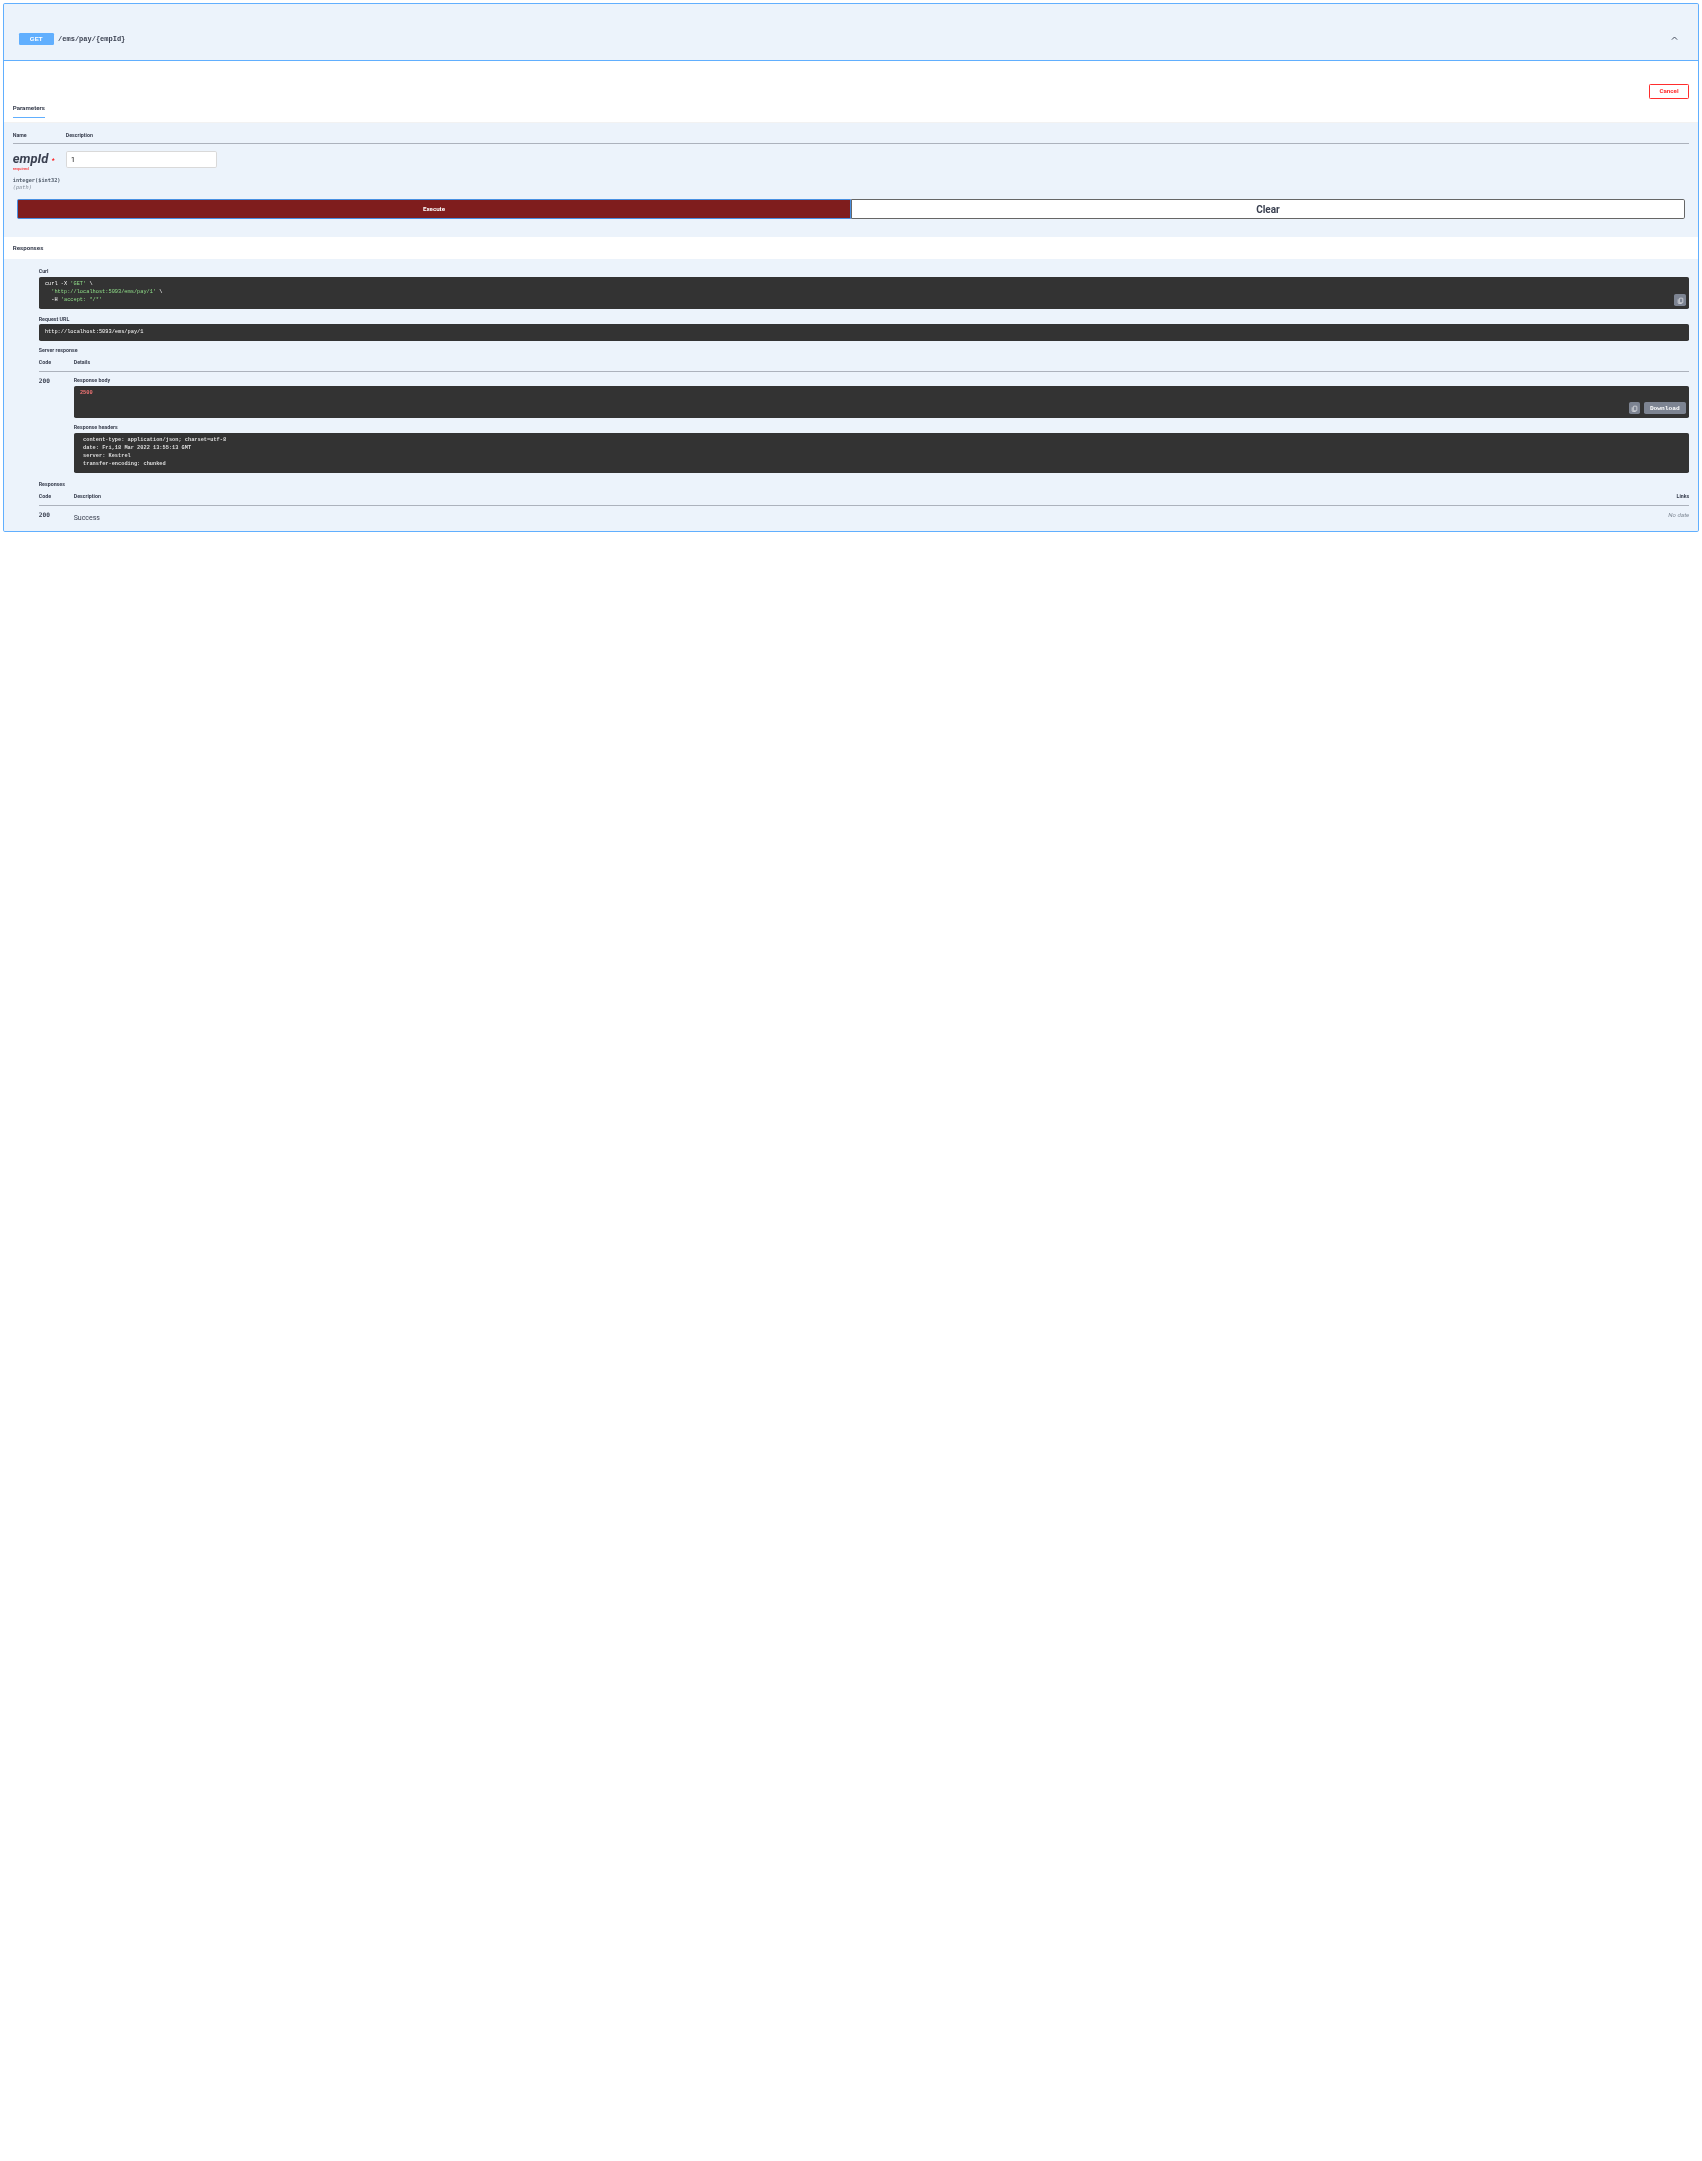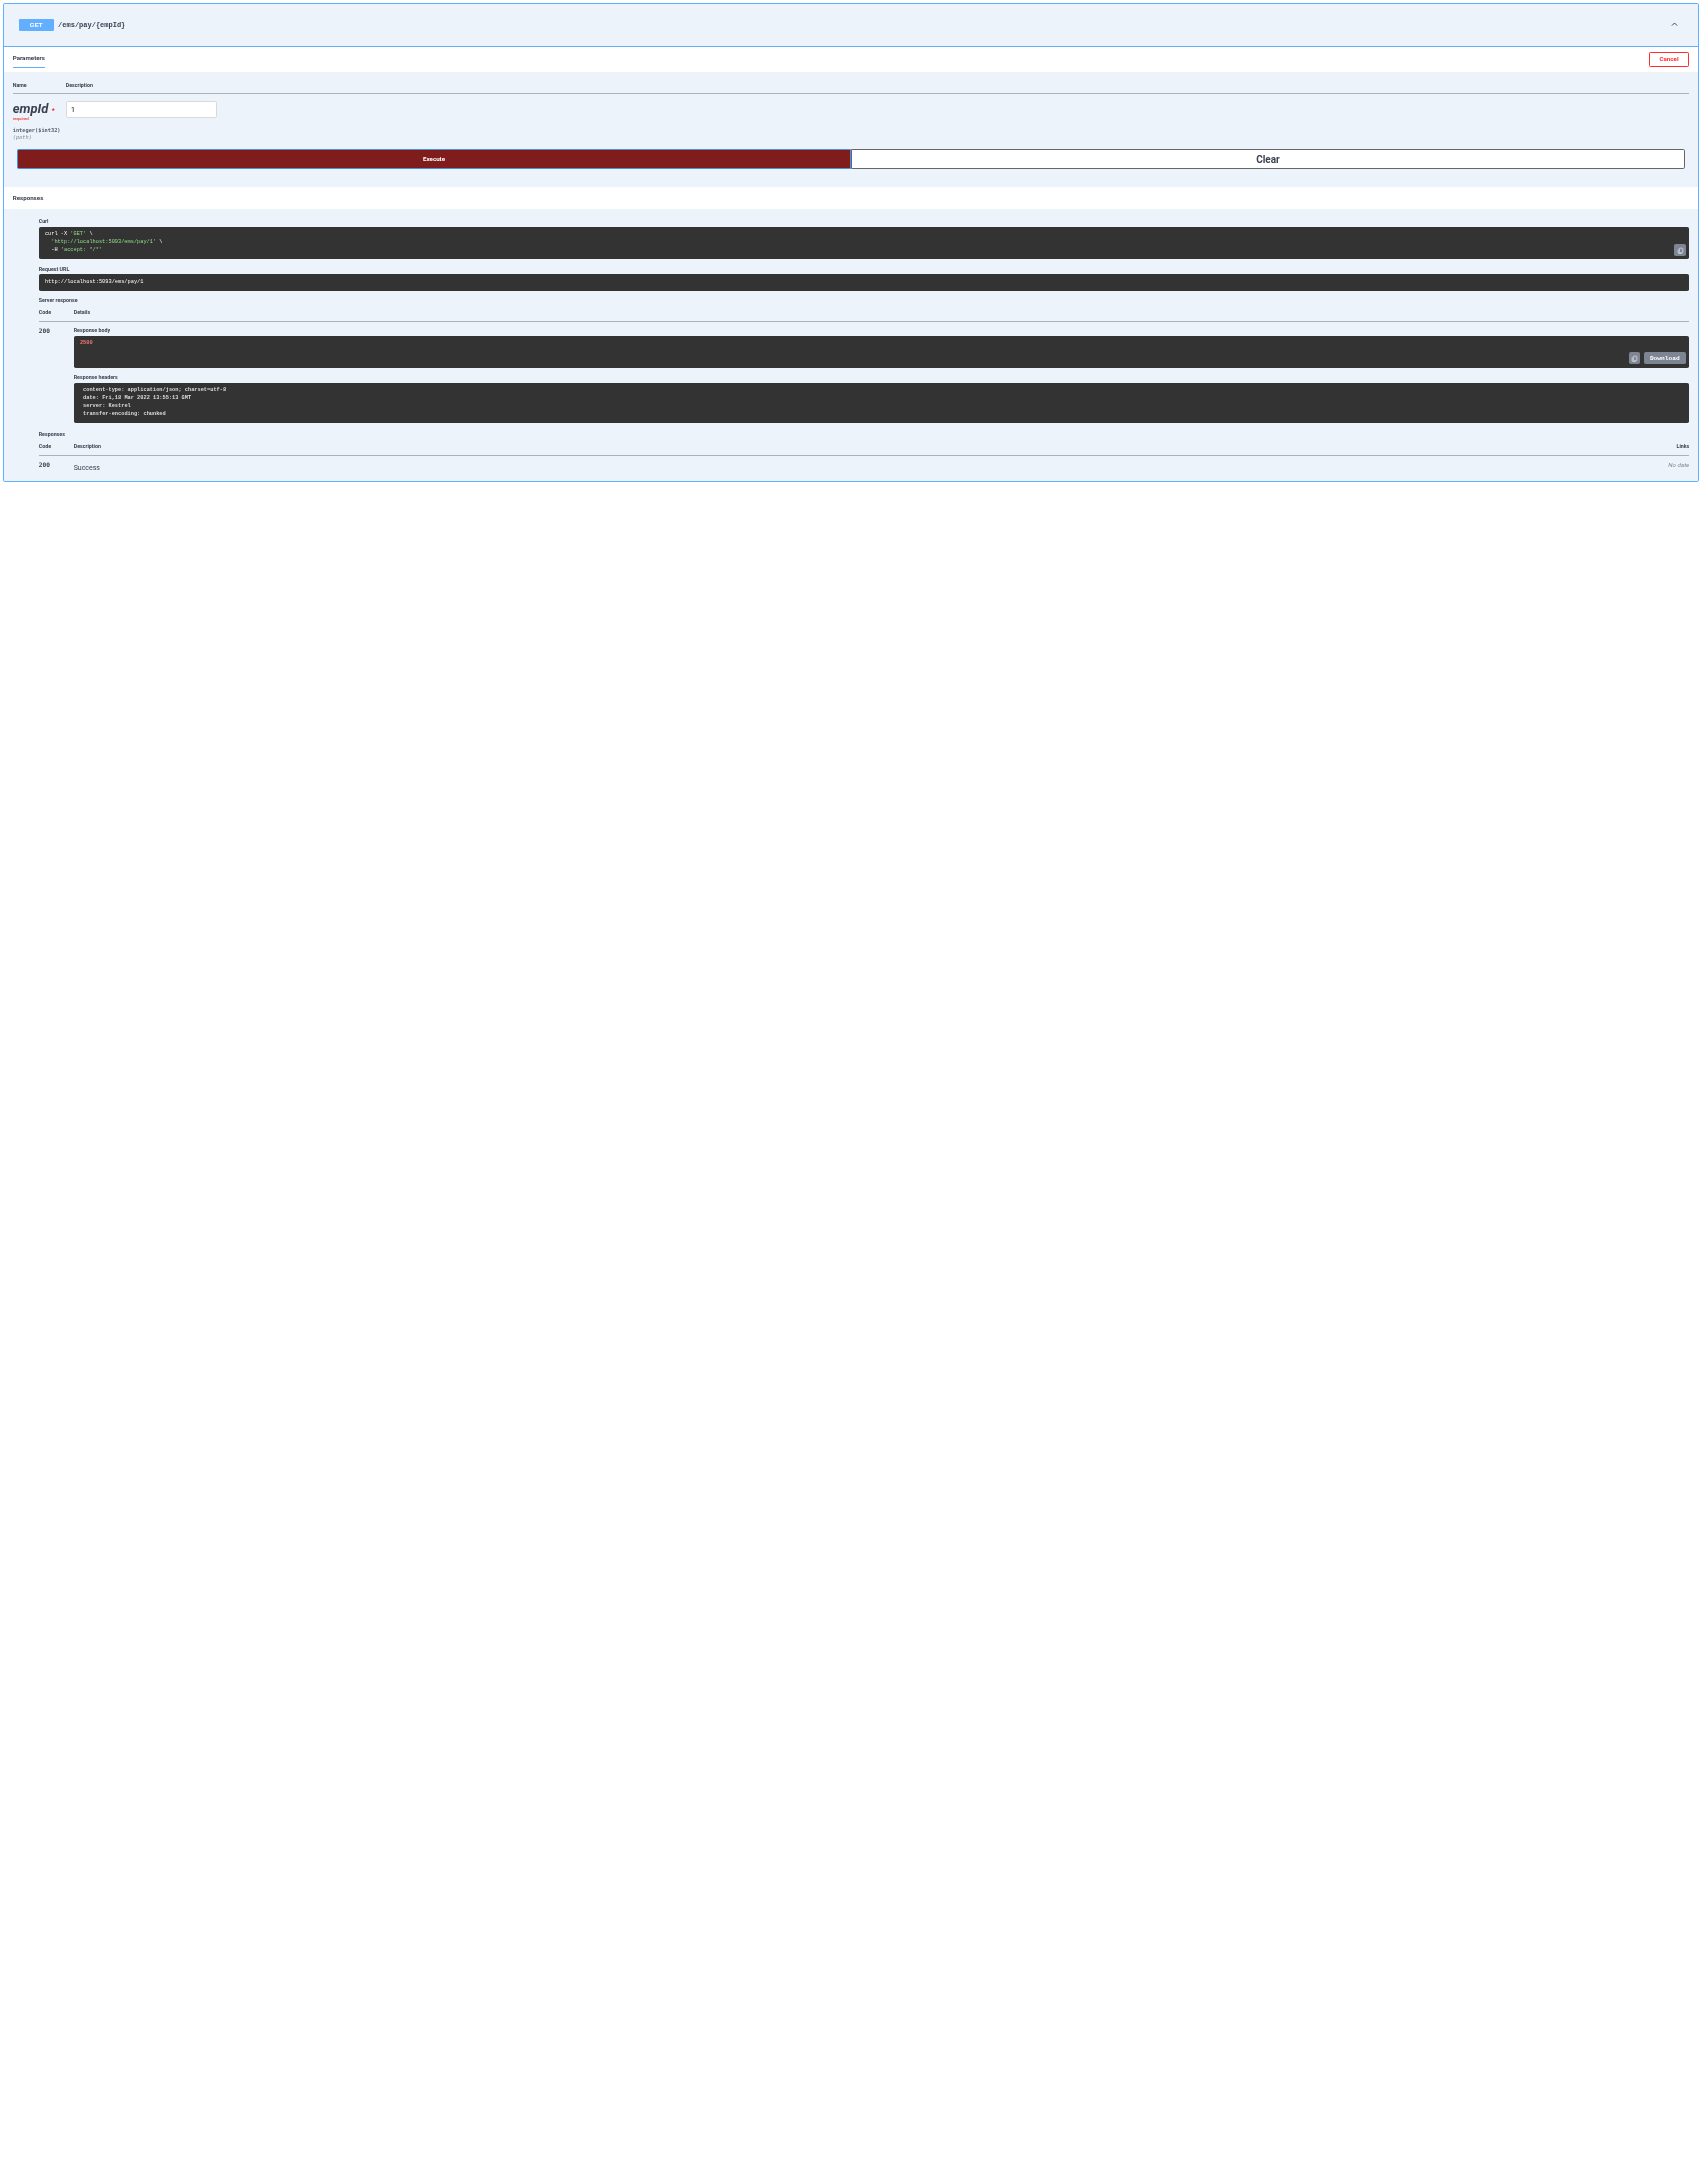--- a/index.html
+++ b/index.html
@@ -9,20 +9,21 @@
     border: 0.4px solid #61affe;
     border-radius: 1.8px;
     background: #ecf3fb;
   }
   .opblock-summary {
     display: flex;
     align-items: center;
     padding: 15px;
     cursor: pointer;
     border-bottom: 0.4px solid #61affe;
+    margin-top: 14px;
   }
   .method-badge {
     background: #61affe;
     color: #fff;
     font-weight: 700;
     font-size: 6.2px;
     padding: 2.7px 0;
     border-radius: 1.3px;
     min-width: 35px;
     text-align: center;
@@ -48,20 +49,21 @@
     background: #fff;
     border-bottom: 0.4px solid rgba(0,0,0,0.05);
   }
   .tab {
     font-weight: 700;
     font-size: 6.2px;
     color: #3b4151;
     padding: 3.5px 0px 5.3px;
     border-bottom: 1.8px solid #61affe;
     cursor: pointer;
+    margin-top: 36px;
   }
   .spacer { flex: 1; }
   .cancel-btn {
     background: transparent;
     border: 0.9px solid #ff2d2d;
     color: #ff2d2d;
     font-weight: 700;
     font-size: 6.2px;
     padding: 2.7px 9.8px;
     border-radius: 1.3px;

